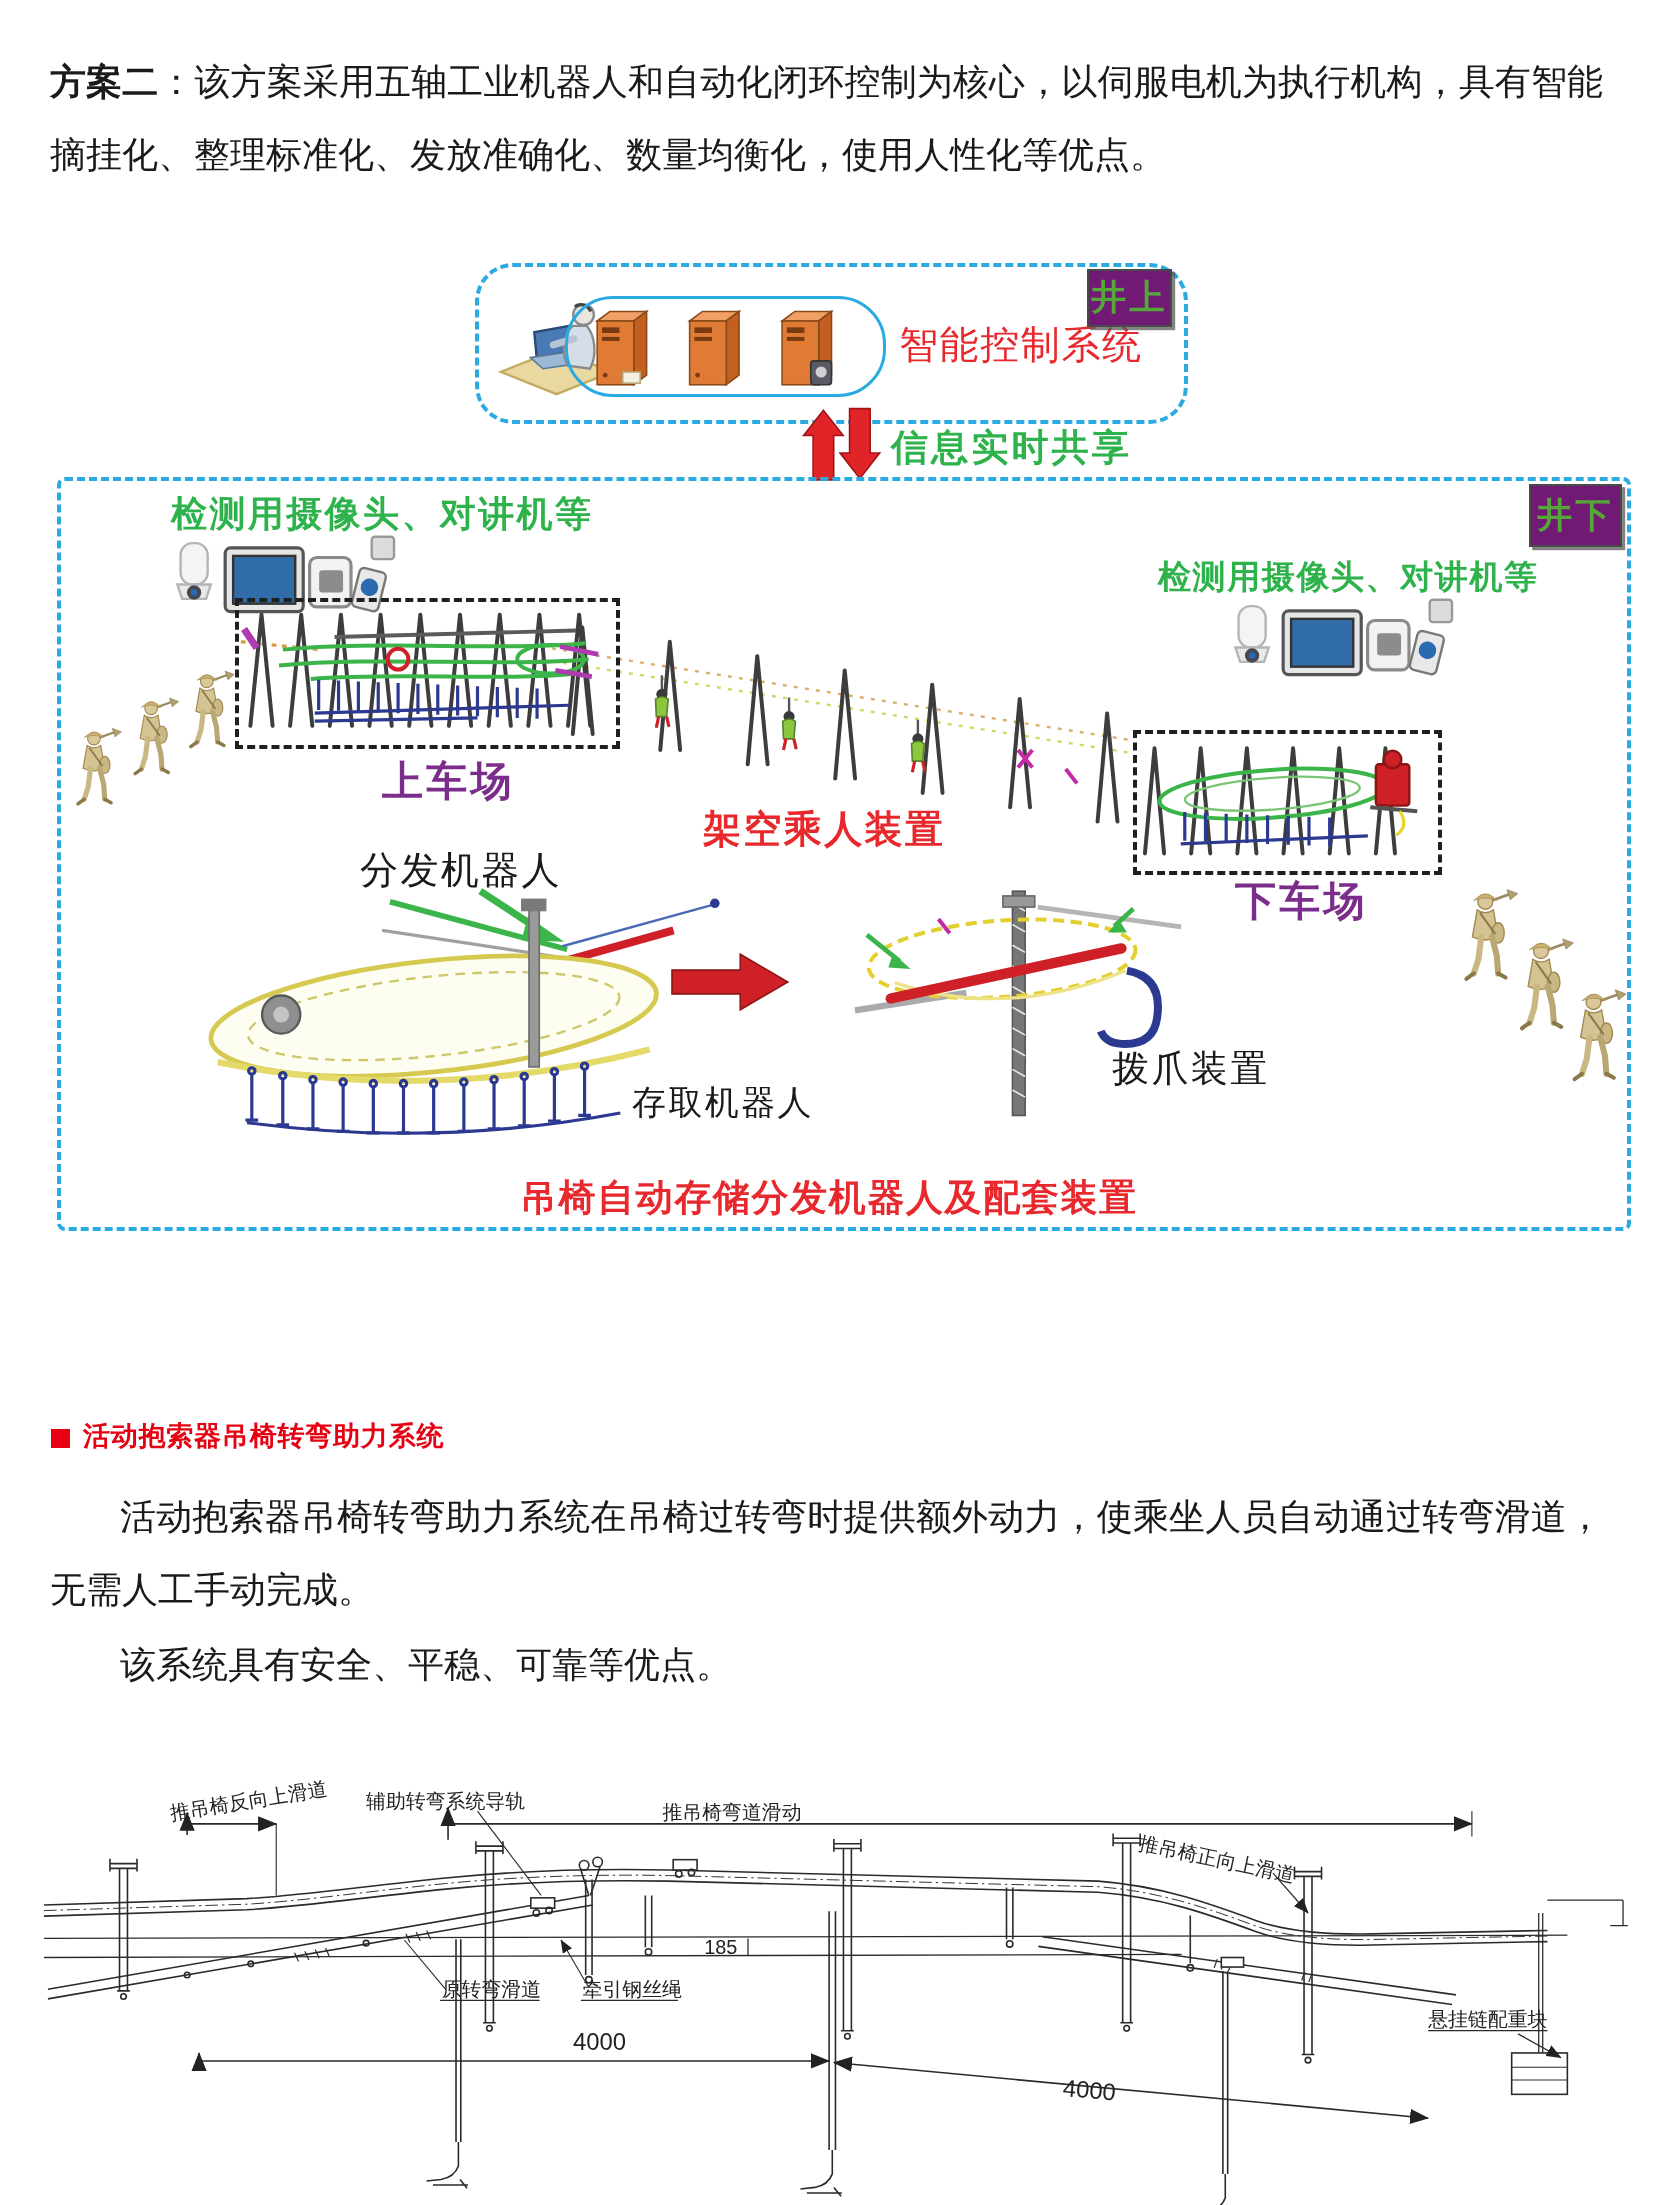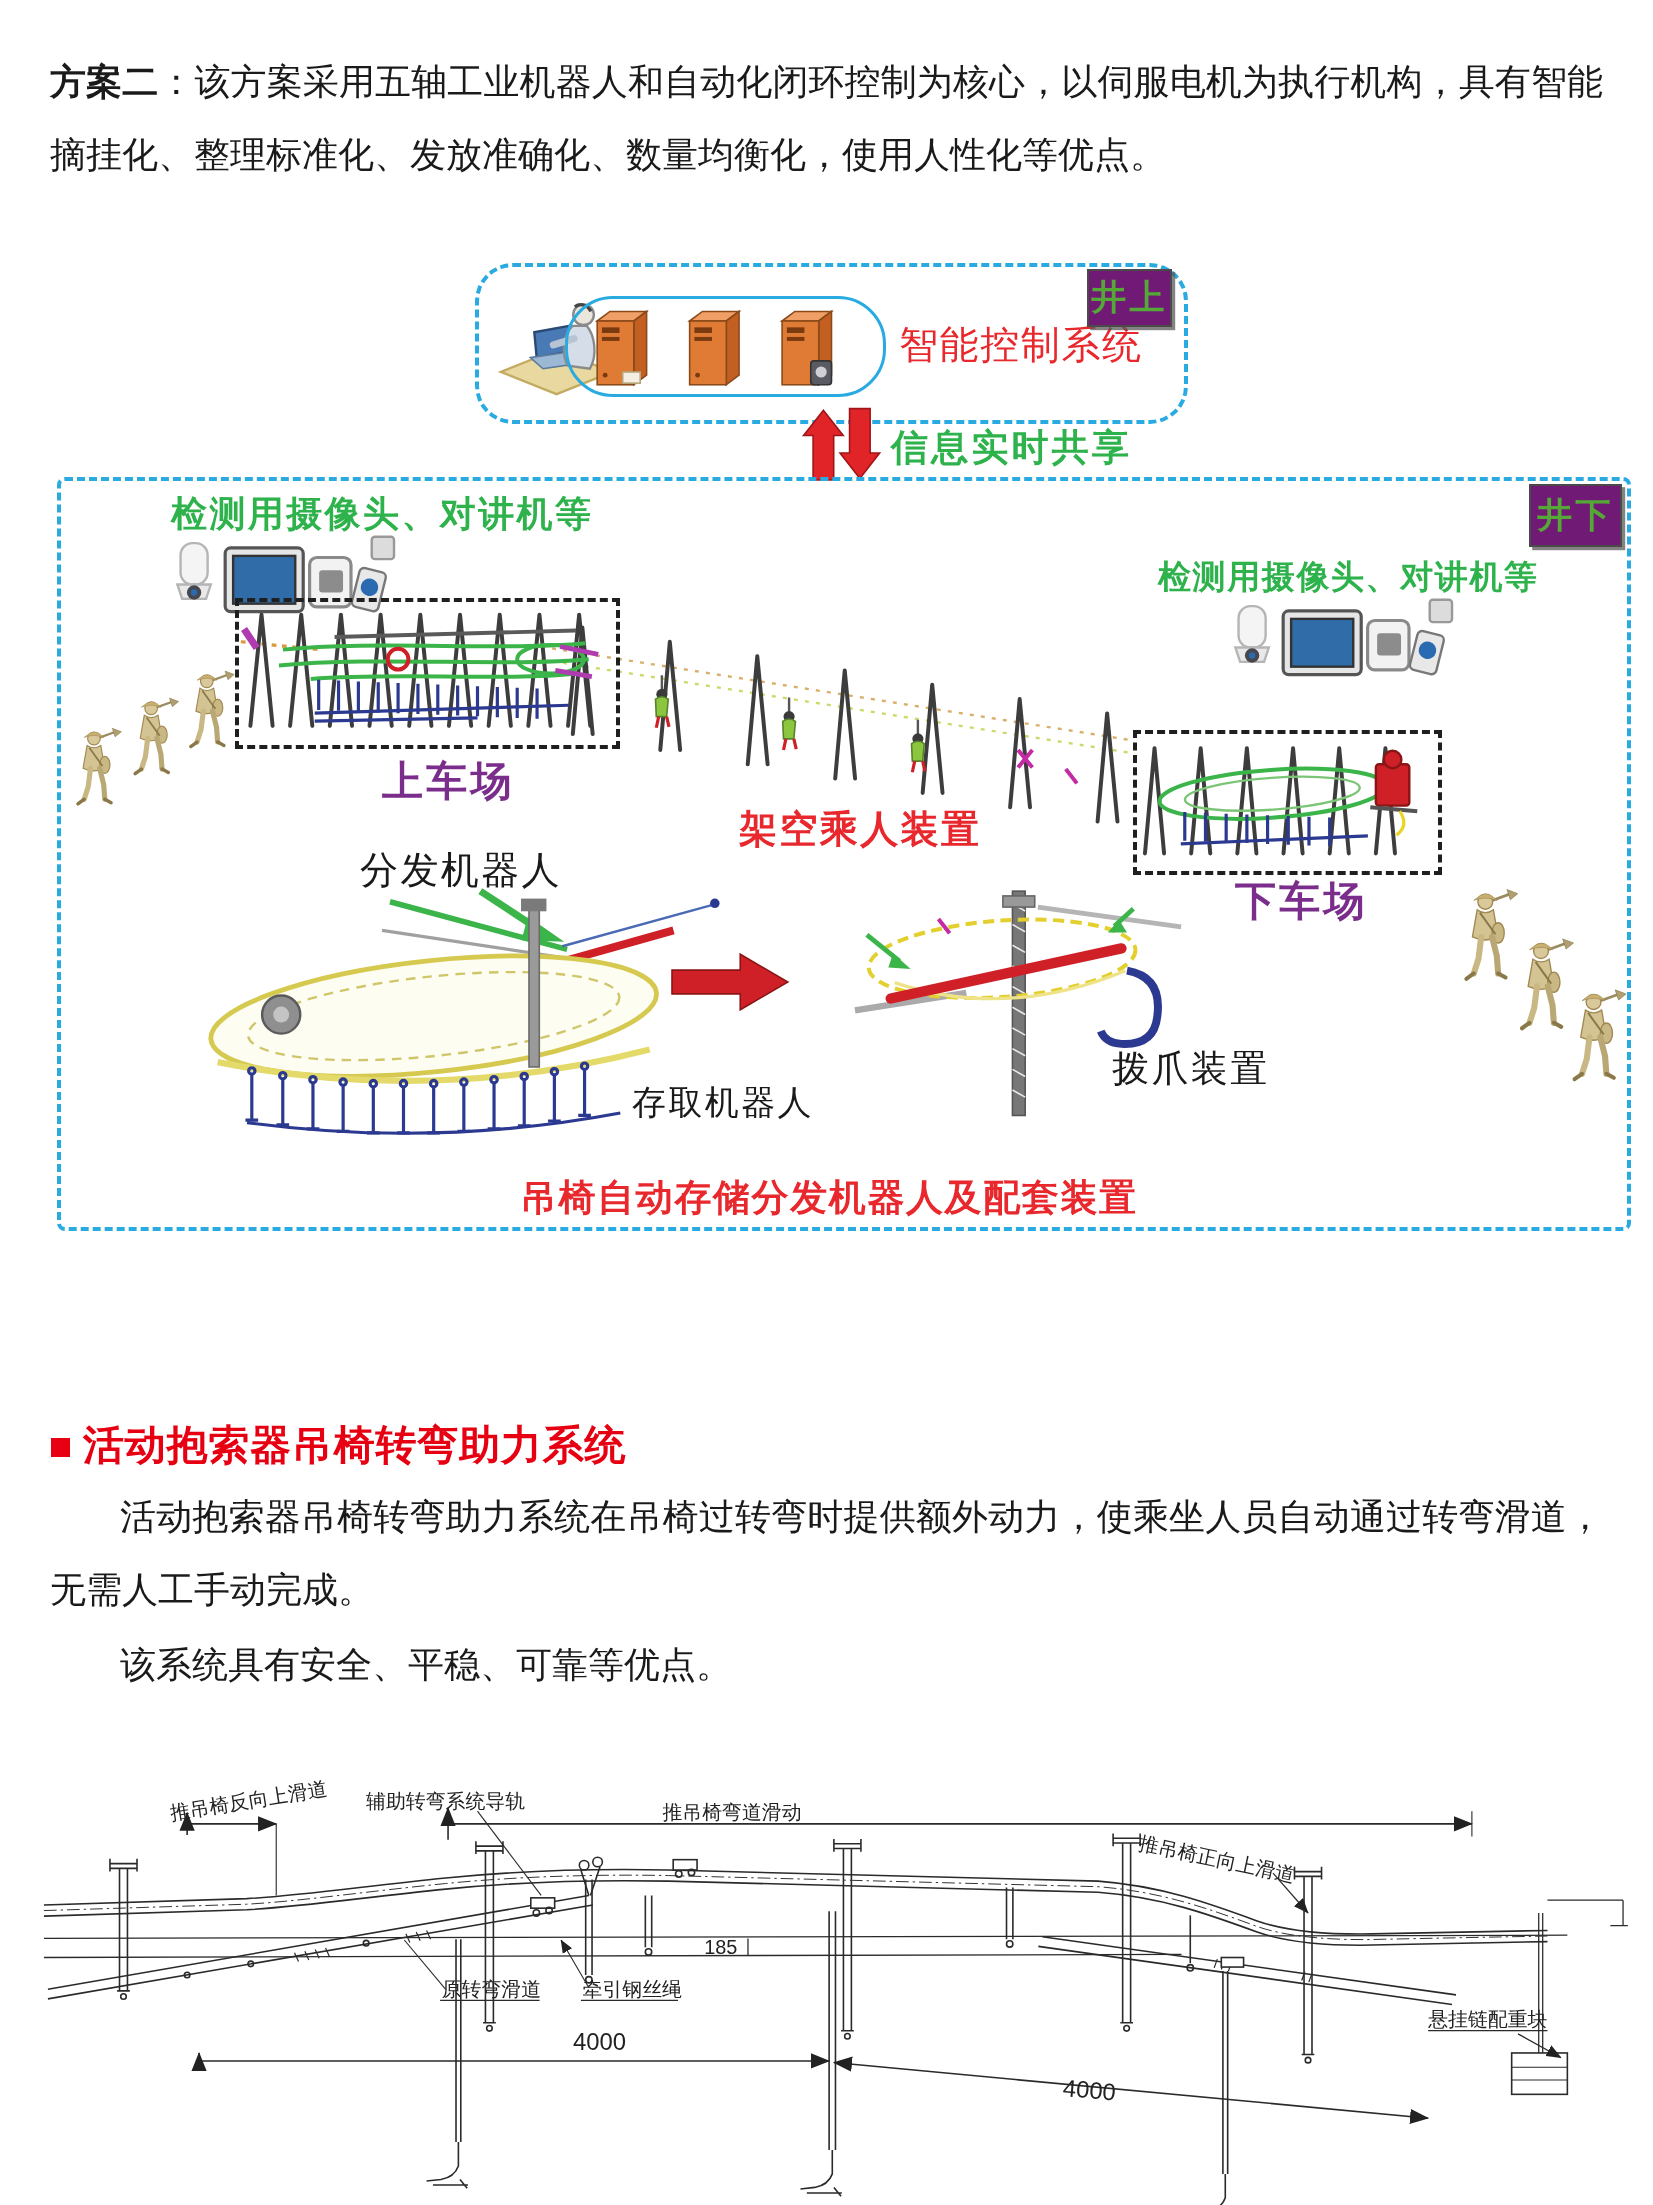--- a/index.html
+++ b/index.html
@@ -13,21 +13,21 @@
   .top-box{border:4px dashed #29abe2;border-radius:38px;}
   .inner-box{border:3.2px solid #29abe2;border-radius:48px;display:flex;align-items:center;justify-content:space-around;padding:0 17.5px;}
   .big-box{border:4px dashed #29abe2;border-radius:8px;}
   .station-box{border:4px dashed #1f1f1f;}
   .tag{background:#701a75;border:2.4px solid #4a4a4a;box-shadow:3.2px 3.2px 0 rgba(90,90,90,.75);
        color:#55a838;font-weight:bold;font-size:35px;display:flex;align-items:center;justify-content:center;letter-spacing:3.2px;}
   .red-label{color:#e8282d;}
   .green-label{color:#2eb24c;}
   .purple-label{color:#7b2d8b;font-weight:600;}
   .black-label{color:#1a1a1a;}
-  .sec-head{display:flex;align-items:center;font-size:41px;font-weight:bold;color:#e60012;letter-spacing:0.8px;}
+  .sec-head{display:flex;align-items:center;font-size:27px;font-weight:bold;color:#e60012;letter-spacing:0.8px;}
   .sec-head .bullet{width:19px;height:19px;background:#e60012;margin:4.8px 12.7px 0 3.2px;}
   svg{display:block;overflow:visible;}
   svg text{font-family:"Liberation Sans","DejaVu Sans",sans-serif;}
   .cadtext{font-size:25px;fill:#222;}
 </style>
 </head>
 <body>
 
 <div class="page">
 
@@ -233,21 +233,21 @@
         <use href="#miner"></use>
       </g>
     <g transform="translate(130,66) scale(0.85)">
         <use href="#miner"></use>
       </g>
     <g transform="translate(196,130) scale(0.85)">
         <use href="#miner"></use>
       </g>
   </svg>
 
-  <div class="abs red-label" style="left:703px;top:804px;font-size:38px;font-weight:600;letter-spacing:2.4px;margin-left:36px;">架空乘人装置</div>
+  <div class="abs red-label" style="left:703px;top:804px;font-size:38px;font-weight:600;letter-spacing:2.4px;">架空乘人装置</div>
   <div class="abs black-label" style="left:360px;top:845px;font-size:38px;letter-spacing:2.4px;">分发机器人</div>
   <svg class="abs" style="left:474px;top:886px;" width="95" height="68" viewBox="0 0 120 85">
     <path d="M8,6 L78,52" stroke="#3bb54a" stroke-width="9" fill="none"></path>
     <polygon points="68,38 114,70 60,68" fill="#3bb54a"></polygon>
   </svg>
 
   <svg class="abs" style="left:187px;top:897px;" width="541" height="274" viewBox="0 0 680 345">
     <path d="M255,6 L478,66" stroke="#3bb54a" stroke-width="7"></path>
     <path d="M245,42 L470,76" stroke="#a0a0a0" stroke-width="4"></path>
     <path d="M472,62 L668,8" stroke="#4a6ab5" stroke-width="3"></path>

